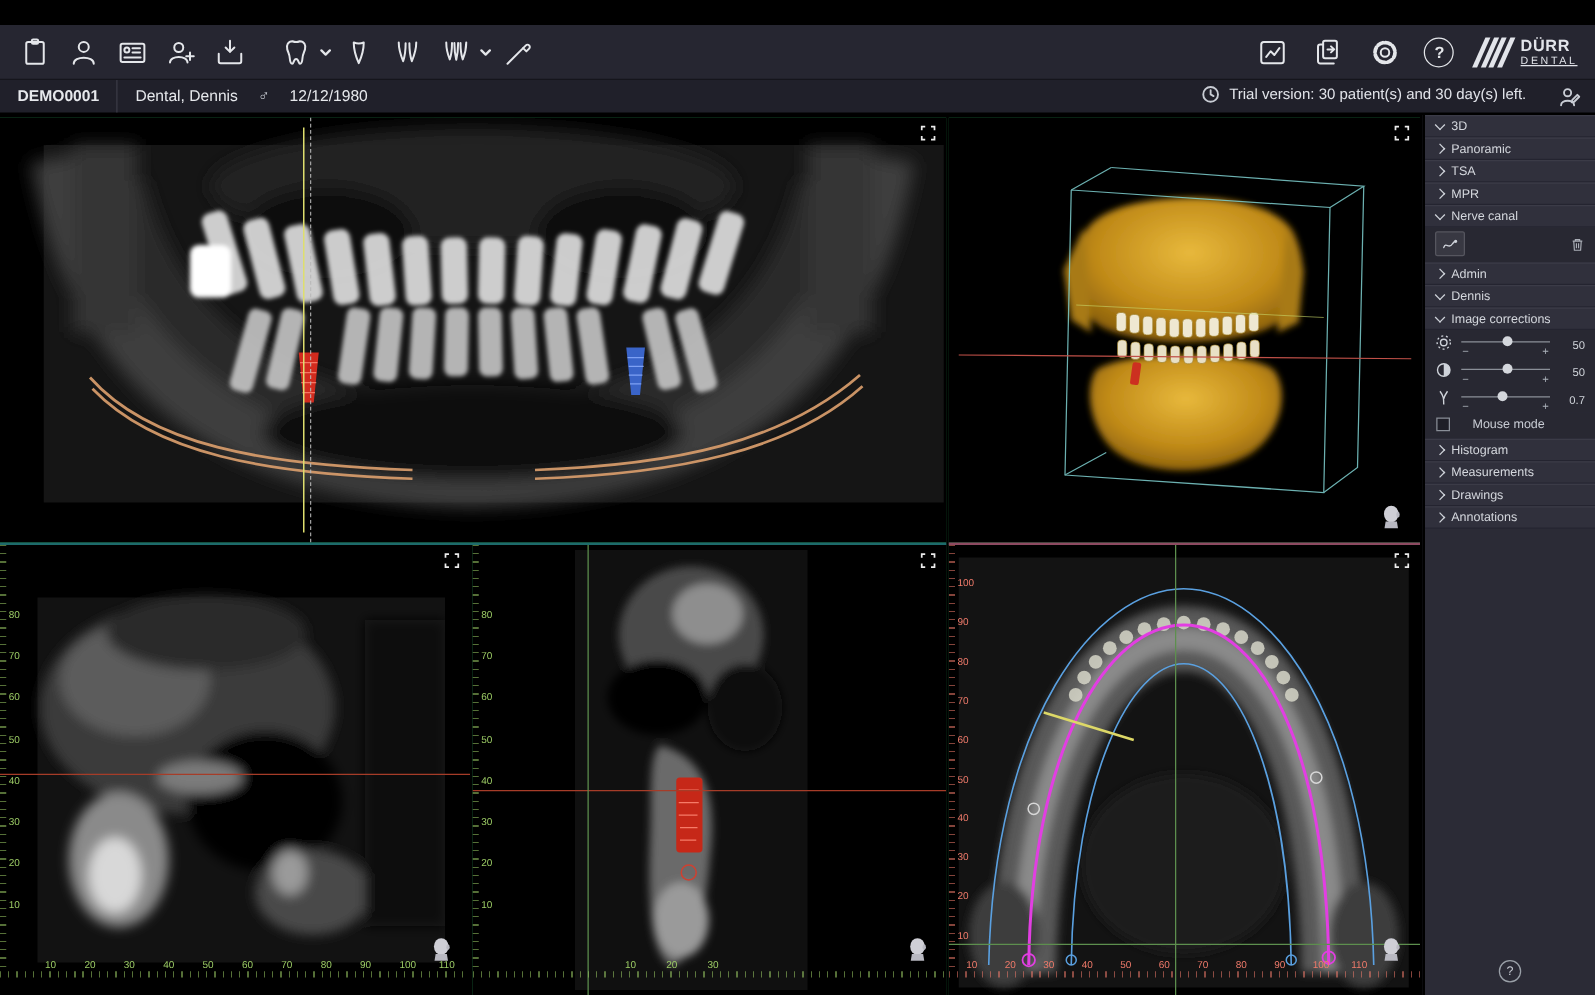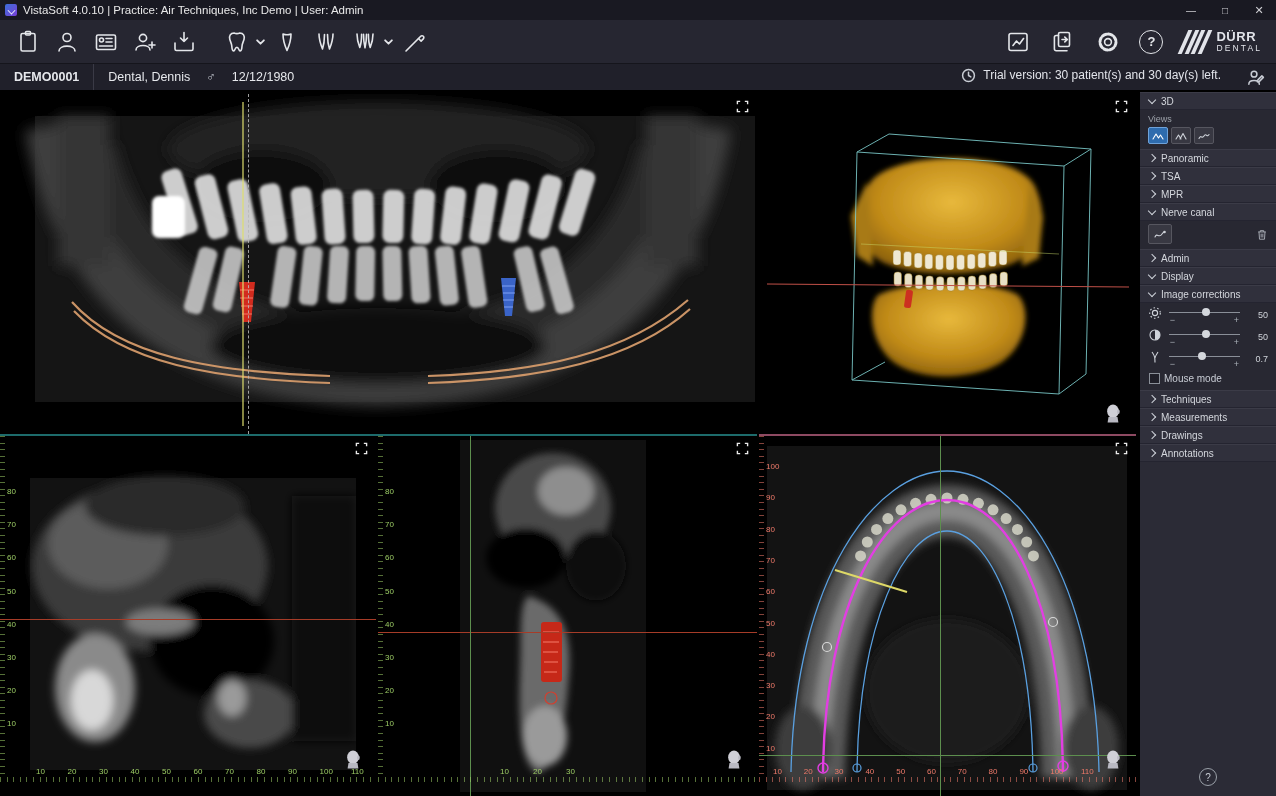--- a/index.html
+++ b/index.html
@@ -27,21 +27,21 @@
   .chev-dd{width:9px;height:8px;margin-left:-2px;margin-right:4px;}
   .tgap{width:14px;}
   .tb-right{margin-left:auto;display:flex;align-items:center;gap:6px;}
   .qbtn{width:22px;height:22px;border:1.7px solid #e4e6ea;border-radius:50%;display:flex;
         align-items:center;justify-content:center;font-size:13px;font-weight:bold;color:#e4e6ea;margin:0 4px;}
   .brand{display:flex;align-items:center;gap:7px;margin-left:10px;margin-right:4px;}
   .stripes{display:flex;}
   .stripes i{display:block;width:4px;height:24px;background:#e2e4ea;transform:skewX(-24deg);margin-right:2.5px;}
   .brandtext{display:flex;flex-direction:column;line-height:1;color:#e2e4ea;}
   .brandtext span:first-child{font-size:13px;font-weight:bold;letter-spacing:.5px;}
-  .brandtext span:last-child{font-size:8.5px;letter-spacing:2.1px;margin-top:1px;}
+  .brandtext span:last-child{font-size:8.5px;letter-spacing:2.1px;margin-top:1px;text-decoration:underline;}
 
   
   .patientbar{position:absolute;left:0;top:64px;width:1276px;height:28px;background:#20202a;
               display:flex;align-items:center;font-size:12.5px;color:#e6e8ec;border-bottom:2px solid #000;box-sizing:border-box;}
   .pid{font-weight:bold;padding:0 14px;height:100%;display:flex;align-items:center;border-right:1px solid #3a3a46;}
   .pname{padding:0 8px 0 14px;}
   .pgender{color:#c8ccd4;padding:0 8px;}
   .pdob{padding:0 8px;}
   .pbar-right{margin-left:auto;display:flex;align-items:flex-start;gap:7px;}
   .trial-text{font-size:12px;color:#e2e4ea;}
@@ -97,39 +97,30 @@
   .corr-row{display:flex;align-items:flex-start;gap:4px;padding:3px 8px 1px 8px;background:#282832;}
   .corr-icon{width:15px;height:15px;flex:none;color:#cfd3da;}
   .corr-icon svg{width:14px;height:14px;stroke:currentColor;stroke-width:1.1;fill:none;}
   .corr-mid{flex:1;padding-top:1px;}
   .slider{position:relative;height:10px;}
   .slider::before{content:"";position:absolute;left:2px;right:2px;top:4.5px;height:1.5px;background:#8a8f98;}
   .knob{position:absolute;top:1px;width:8px;height:8px;border-radius:50%;background:#d4d7dc;margin-left:-4px;}
   .pmrow{display:flex;justify-content:space-between;font-size:9px;line-height:7px;color:#aab0b8;padding:0 1px;}
   .pm{width:9px;text-align:center;}
   .corr-val{width:22px;text-align:right;font-size:9px;color:#d0d4da;padding-top:4px;flex:none;}
-  .mouse-row{display:flex;align-items:center;gap:4px;padding:4px 8px 6px 9px;background:#282832;}
+  .mouse-row{display:flex;align-items:center;gap:18px;padding:4px 8px 6px 9px;background:#282832;}
   .checkbox{width:9px;height:9px;border:1px solid #8a8f98;background:#1f1f28;display:inline-block;}
   .side-help{position:absolute;bottom:10px;left:calc(50% - 9px);width:16px;height:16px;border:1px solid #9aa0a8;
              border-radius:50%;display:flex;align-items:center;justify-content:center;font-size:10px;color:#c8ccd4;}
 </style>
 </head>
 <body>
 
 <div id="app">
 
-  <div class="titlebar">
-    <span class="appicon"></span>
-    <span class="title">VistaSoft 4.0.10 | Practice: Air Techniques, Inc Demo | User: Admin</span>
-    <div class="winbtns">
-      <span class="wb">—</span>
-      <span class="wb">□</span>
-      <span class="wb close">✕</span>
-    </div>
-  </div>
 
   <div class="toolbar">
     <span class="tbtn">
       <svg viewBox="0 0 26 26" class="icon">
         <rect x="6" y="4.5" width="14" height="17.5" rx="1.5"></rect>
           <rect x="10.5" y="2.5" width="5" height="3.5" rx="1"></rect>
         </svg>
     </span>
     <span class="tbtn">
       <svg viewBox="0 0 26 26" class="icon">
@@ -590,40 +581,20 @@
         <path d="M1.5,4.5 V1.5 H4.5 M9.5,1.5 H12.5 V4.5 M12.5,9.5 V12.5 H9.5 M4.5,12.5 H1.5 V9.5"></path>
         </svg>
     </div>
 
     <div class="sidebar">
 
       <div class="sec-h">
         <span class="chev down"></span>
         <span class="sec-label">3D</span>
       </div>
-      <div class="sec-body">
-        <div class="sub-label">Views</div>
-        <div class="icon-row">
-          <span class="mini-btn active">
-            <svg viewBox="0 0 12 10">
-                <path d="M1,8 L4,3 L6.5,7 L8.5,4 L11,8"></path>
-              </svg>
-            </span>
-          <span class="mini-btn">
-            <svg viewBox="0 0 12 10">
-                <path d="M1,8 L3.5,4 L6,8 M5,8 L8,2.5 L11,8"></path>
-              </svg>
-            </span>
-          <span class="mini-btn">
-            <svg viewBox="0 0 12 10">
-                <path d="M1,7.5 C3,3 4,8.5 6,5 C8,1.5 9,7 11,3.5"></path>
-              </svg>
-            </span>
-        </div>
-      </div>
 
       <div class="sec-h">
         <span class="chev"></span>
         <span class="sec-label">Panoramic</span>
       </div>
       <div class="sec-h">
         <span class="chev"></span>
         <span class="sec-label">TSA</span>
       </div>
       <div class="sec-h">
@@ -649,21 +620,21 @@
         </span>
       </div>
 
       <div class="sec-h">
         <span class="chev"></span>
         <span class="sec-label">Admin</span>
       </div>
 
       <div class="sec-h">
         <span class="chev down"></span>
-        <span class="sec-label">Display</span>
+        <span class="sec-label">Dennis</span>
       </div>
 
       <div class="sec-h">
         <span class="chev down"></span>
         <span class="sec-label">Image corrections</span>
       </div>
 
       <div class="corr-row">
         <span class="corr-icon">
           <svg viewBox="0 0 14 14">
@@ -717,21 +688,21 @@
         <span class="corr-val">0.7</span>
       </div>
 
       <div class="mouse-row">
         <span class="checkbox"></span>
         <span>Mouse mode</span>
       </div>
 
       <div class="sec-h">
         <span class="chev"></span>
-        <span class="sec-label">Techniques</span>
+        <span class="sec-label">Histogram</span>
       </div>
       <div class="sec-h">
         <span class="chev"></span>
         <span class="sec-label">Measurements</span>
       </div>
       <div class="sec-h">
         <span class="chev"></span>
         <span class="sec-label">Drawings</span>
       </div>
       <div class="sec-h">

